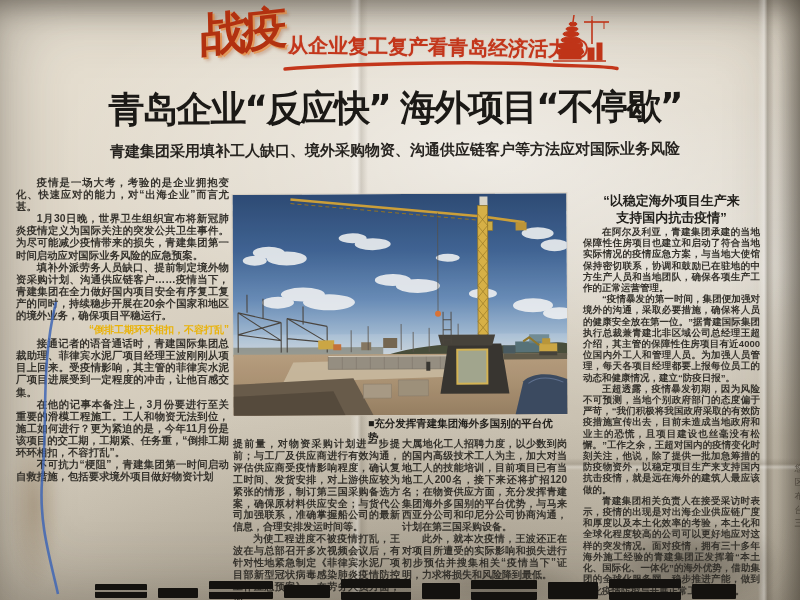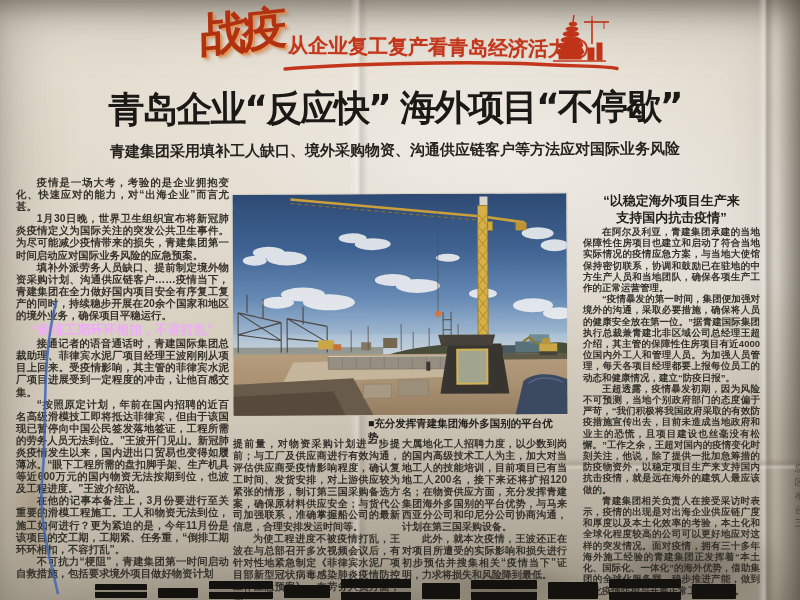--- a/index.html
+++ b/index.html
@@ -33,21 +33,21 @@
   
   .headline{position:absolute;left:30px;right:40px;top:86px;text-align:center;font-size:36px;line-height:44px;
     font-weight:800;color:#1b1916;letter-spacing:-2px;transform:rotate(-0.4deg);font-family:"DejaVu Sans",sans-serif;}
   .subheadline{position:absolute;left:40px;right:50px;top:141px;text-align:center;font-size:15px;
     font-weight:bold;color:#272420;transform:rotate(-0.3deg);letter-spacing:0px;}
   .byline{position:absolute;left:200px;right:240px;top:169px;text-align:center;font-size:10.5px;color:#34302a;margin-top:40px;}
   
   .col{position:absolute;color:#35322c;text-align:justify;word-break:break-all;}
   .col p{margin:0;text-indent:2em;font-weight:bold;}
   .col-left{left:16px;top:177px;width:213px;font-size:10.4px;line-height:12.1px;}
-  .sec1-title{font-size:13px;font-weight:bold;text-align:center;color:#f0abfc;margin:7px 0 6px;line-height:16px;text-indent:0 !important;}
+  .sec1-title{font-size:10px;font-weight:bold;text-align:right;color:#eab308;margin:7px 0 6px;line-height:16px;text-indent:0 !important;}
   .col-mid-a{left:233px;top:438px;width:167px;font-size:10px;line-height:11.9px;}
   .col-mid-b{left:402px;top:438px;width:165px;font-size:10px;line-height:11.9px;}
   .col-right{left:583px;top:192px;width:177px;font-size:9.5px;line-height:11.2px;}
   .sec2-title{font-size:13px;font-weight:bold;text-align:center;color:#22201c;line-height:17px;margin:0 0 8px;text-indent:0 !important;}
   
   .photo-wrap{position:absolute;left:233px;top:194px;width:334px;height:221px;transform:rotate(-0.3deg);
     box-shadow:0 0 0 1px rgba(210,200,185,.6);overflow:hidden;}
   .caption{position:absolute;left:368px;top:417px;width:205px;font-size:10.5px;font-weight:bold;color:#201e1a;word-break:break-all;}
   
   .bottom-strip{position:absolute;left:95px;top:578px;width:705px;height:22px;display:flex;gap:11px;align-items:flex-start;overflow:hidden;}
@@ -105,21 +105,20 @@
   <div class="headline">青岛企业“反应快” 海外项目“不停歇”</div>
   <div class="subheadline">青建集团采用填补工人缺口、境外采购物资、沟通供应链客户等方法应对国际业务风险</div>
   <div class="byline">□青岛日报/青岛观/青报网记者 王冰洁</div>
 
   <div class="col col-left">
     <p>疫情是一场大考，考验的是企业拥抱变化、快速应对的能力，对“出海企业”而言尤甚。</p>
     <p>1月30日晚，世界卫生组织宣布将新冠肺炎疫情定义为国际关注的突发公共卫生事件。为尽可能减少疫情带来的损失，青建集团第一时间启动应对国际业务风险的应急预案。</p>
     <p>填补外派劳务人员缺口、提前制定境外物资采购计划、沟通供应链客户……疫情当下，青建集团在全力做好国内项目安全有序复工复产的同时，持续稳步开展在20余个国家和地区的境外业务，确保项目平稳运行。</p>
     <p class="sec1-title">“倒排工期环环相扣，不容打乱”</p>
     <p>接通记者的语音通话时，青建国际集团总裁助理、菲律宾水泥厂项目经理王波刚刚从项目上回来。受疫情影响，其主管的菲律宾水泥厂项目进展受到一定程度的冲击，让他百感交集。</p>
-    <p>“按照原定计划，年前在国内招聘的近百名高级滑模技工即将抵达菲律宾，但由于该国现已暂停向中国公民签发落地签证，工程所需的劳务人员无法到位。”王波开门见山。新冠肺炎疫情发生以来，国内进出口贸易也变得如履薄冰。“眼下工程所需的盘扣脚手架、生产机具等近600万元的国内物资无法按期到位，也波及工程进度。”王波介绍说。</p>
     <p>在他的记事本备注上，3月份要进行至关重要的滑模工程施工。工人和物资无法到位，施工如何进行？更为紧迫的是，今年11月份是该项目的交工期，工期紧、任务重，“倒排工期环环相扣，不容打乱”。</p>
     <p>不可抗力“梗阻”，青建集团第一时间启动自救措施，包括要求境外项目做好物资计划</p>
   </div>
 
   <div class="photo-wrap">
     <svg width="334" height="221" viewBox="0 0 334 221">
       <defs>
         <linearGradient id="sky" x1="0" y1="0" x2="0" y2="1">
           <stop offset="0" stop-color="#1f3f6d"></stop>
             <stop offset="0.35" stop-color="#335a8e"></stop>

